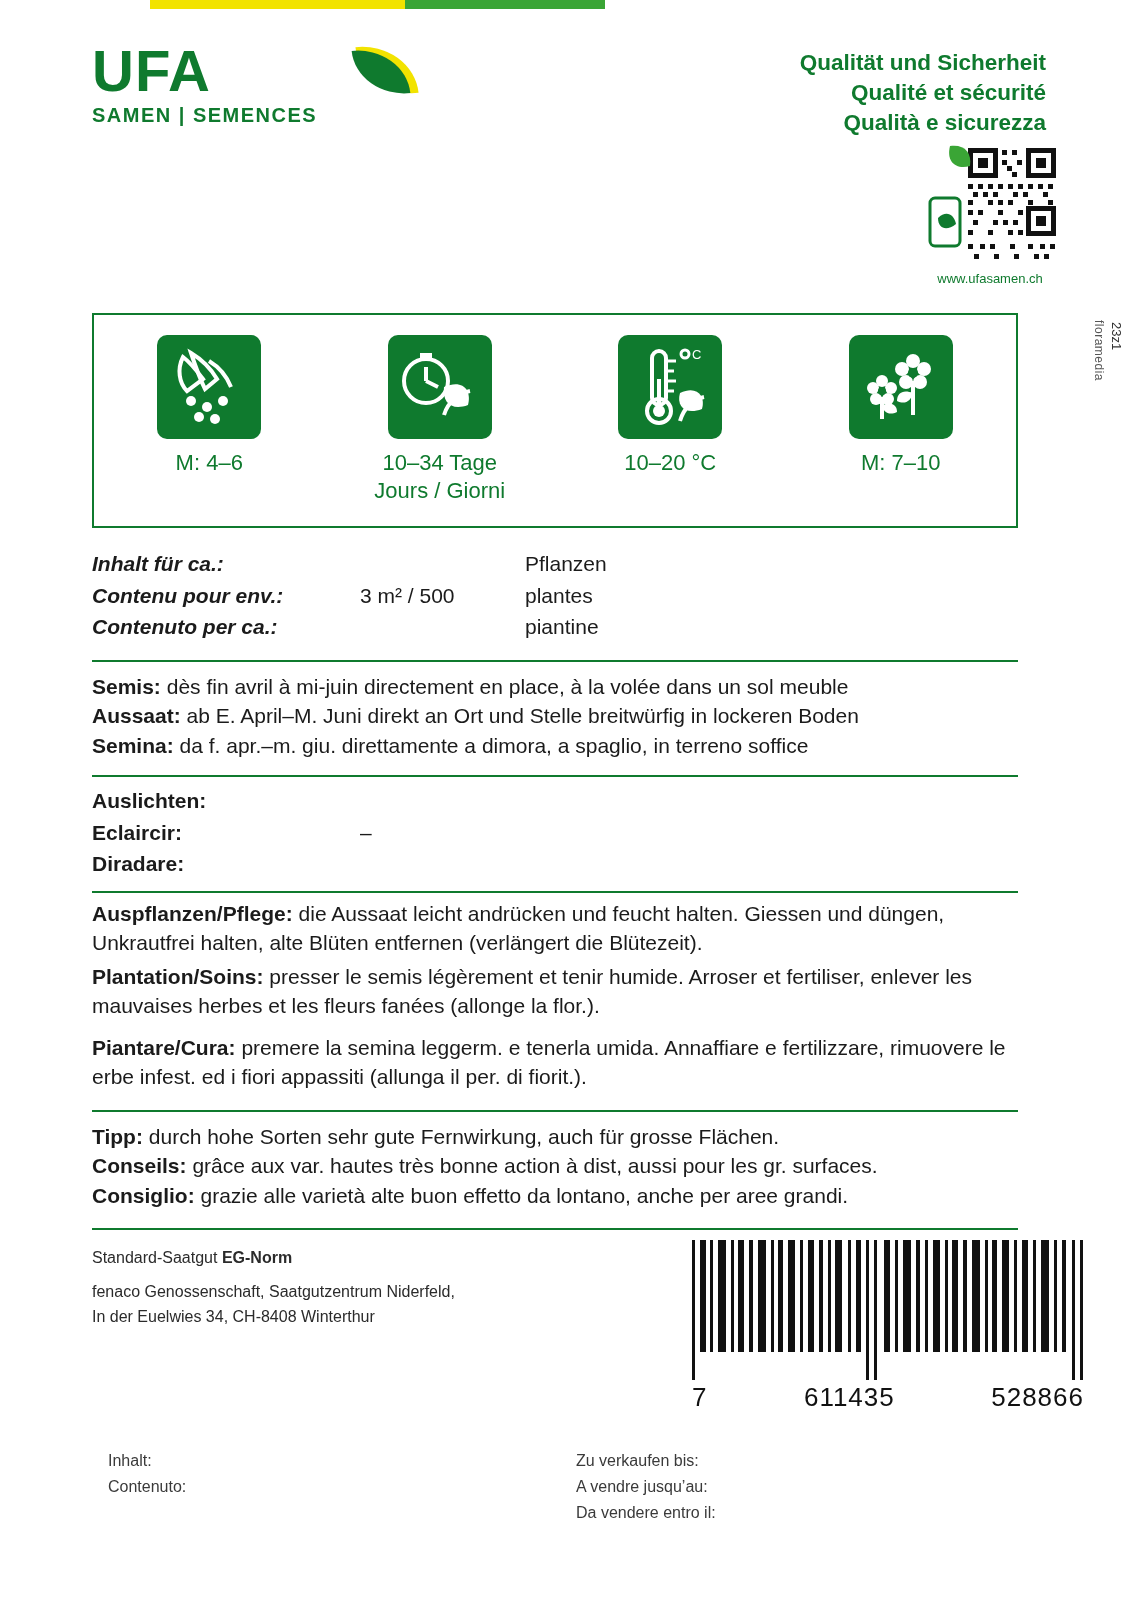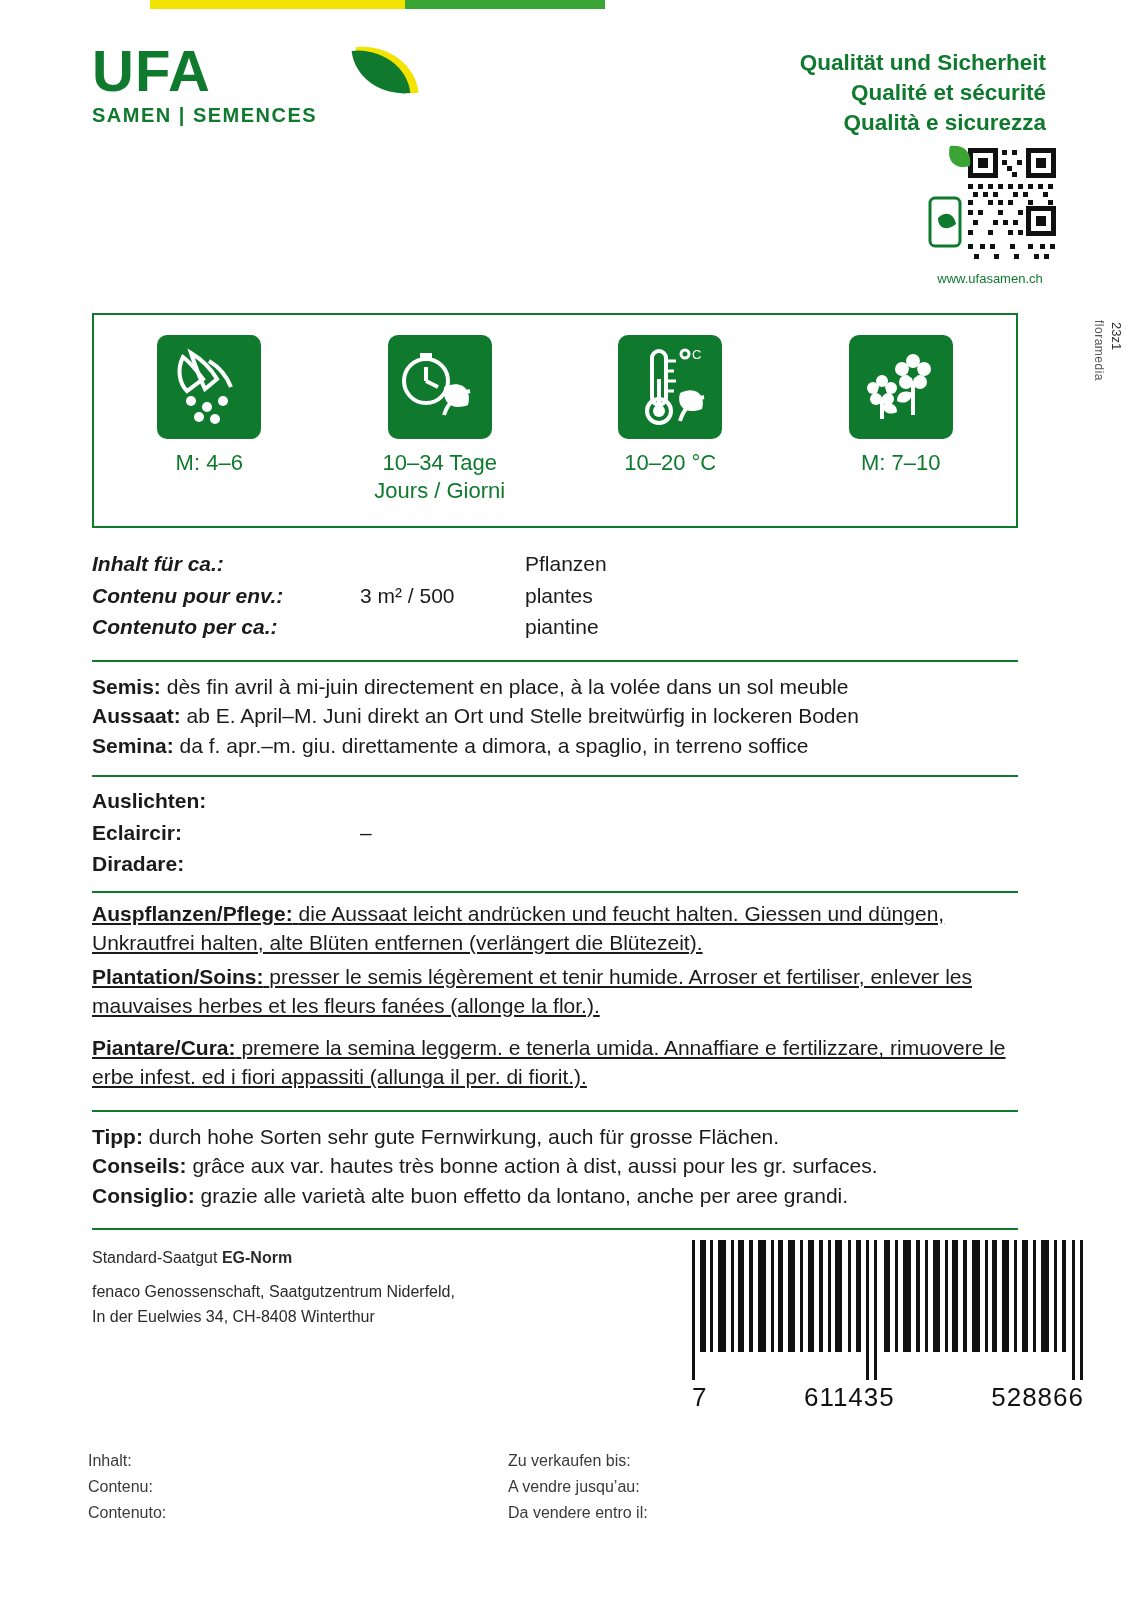--- a/index.html
+++ b/index.html
@@ -265,27 +265,28 @@
     justify-content: space-between;
     font-size: 26px;
     letter-spacing: 1px;
     color: #111;
     padding: 2px 4px 0 4px;
     font-family: "Liberation Sans", sans-serif;
   }
 
   .bottom-block {
     position: absolute;
-    left: 88px;
+    left: 108px;
     top: 1448px;
     width: 926px;
     display: flex;
     font-size: 16px;
     line-height: 1.62;
     color: #3a3a3a;
+    gap: 48px;
   }
   .bottom-col { width: 420px; }
 </style>
 </head>
 <body>
 
 <div id="page">
 
   <div class="top-strip">
     <div class="yellow"></div>
@@ -528,21 +529,21 @@
     <div class="b">Auslichten:</div>
     <div></div>
     <div class="b">Eclaircir:</div>
     <div>–</div>
     <div class="b">Diradare:</div>
     <div></div>
   </div>
 
   <div class="rule" style="top:891px;"></div>
 
-  <div class="section" style="top:900px;text-decoration:underline;">
+  <div class="section" style="top:900px;">
     <div class="ln-wrap" style="margin-bottom:6px;"><span class="lbl">Auspflanzen/Pflege:</span> <span>die Aussaat leicht andrücken und feucht halten. Giessen und düngen, Unkrautfrei halten, alte Blüten entfernen (verlängert die Blütezeit).</span></div>
     <div class="ln-wrap" style="margin-bottom:14px;"><span class="lbl">Plantation/Soins:</span> <span>presser le semis légèrement et tenir humide. Arroser et fertiliser, enlever les mauvaises herbes et les fleurs fanées (allonge la flor.).</span></div>
     <div class="ln-wrap"><span class="lbl">Piantare/Cura:</span> <span>premere la semina leggerm. e tenerla umida. Annaffiare e fertilizzare, rimuovere le erbe infest. ed i fiori appassiti (allunga il per. di fiorit.).</span></div>
   </div>
 
   <div class="rule" style="top:1110px;"></div>
 
   <div class="section" style="top:1122px;">
     <div class="ln"><span class="lbl">Tipp:</span> <span>durch hohe Sorten sehr gute Fernwirkung, auch für grosse Flächen.</span></div>
     <div class="ln"><span class="lbl">Conseils:</span> <span>grâce aux var. hautes très bonne action à dist, aussi pour les gr. surfaces.</span></div>
@@ -610,21 +611,20 @@
     <div class="bc-digits">
       <span>7</span>
       <span>611435</span>
       <span>528866</span>
     </div>
   </div>
 
   <div class="bottom-block">
     <div class="bottom-col">
       <div>Inhalt:</div>
-      <div>Contenu:</div>
       <div>Contenuto:</div>
     </div>
     <div class="bottom-col">
       <div>Zu verkaufen bis:</div>
       <div>A vendre jusqu’au:</div>
       <div>Da vendere entro il:</div>
     </div>
   </div>
 
 </div>

